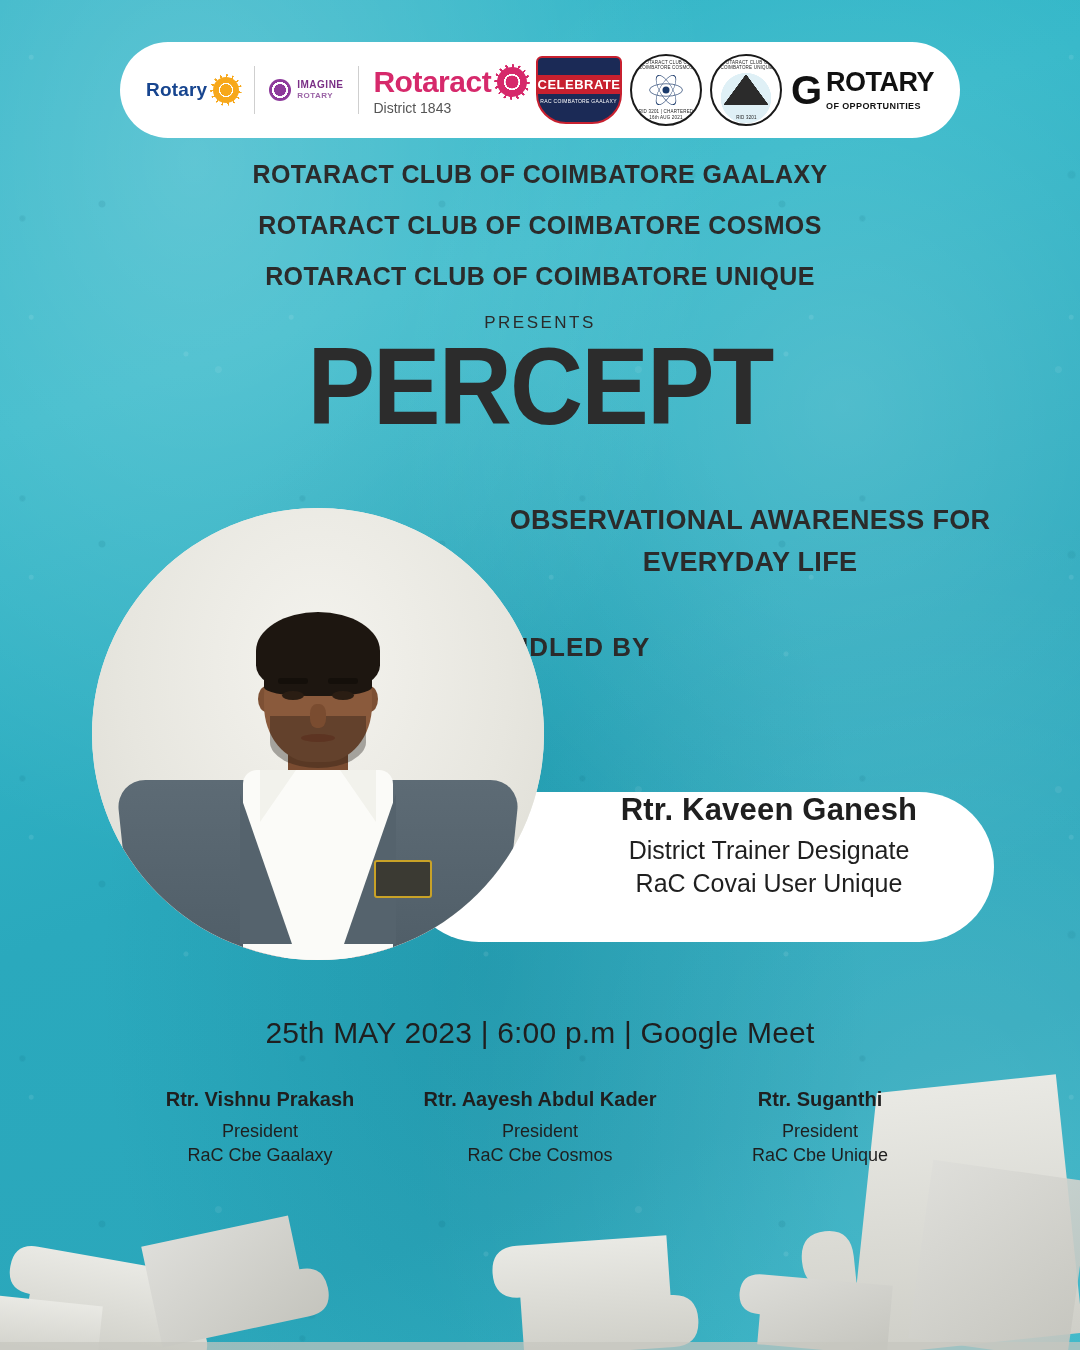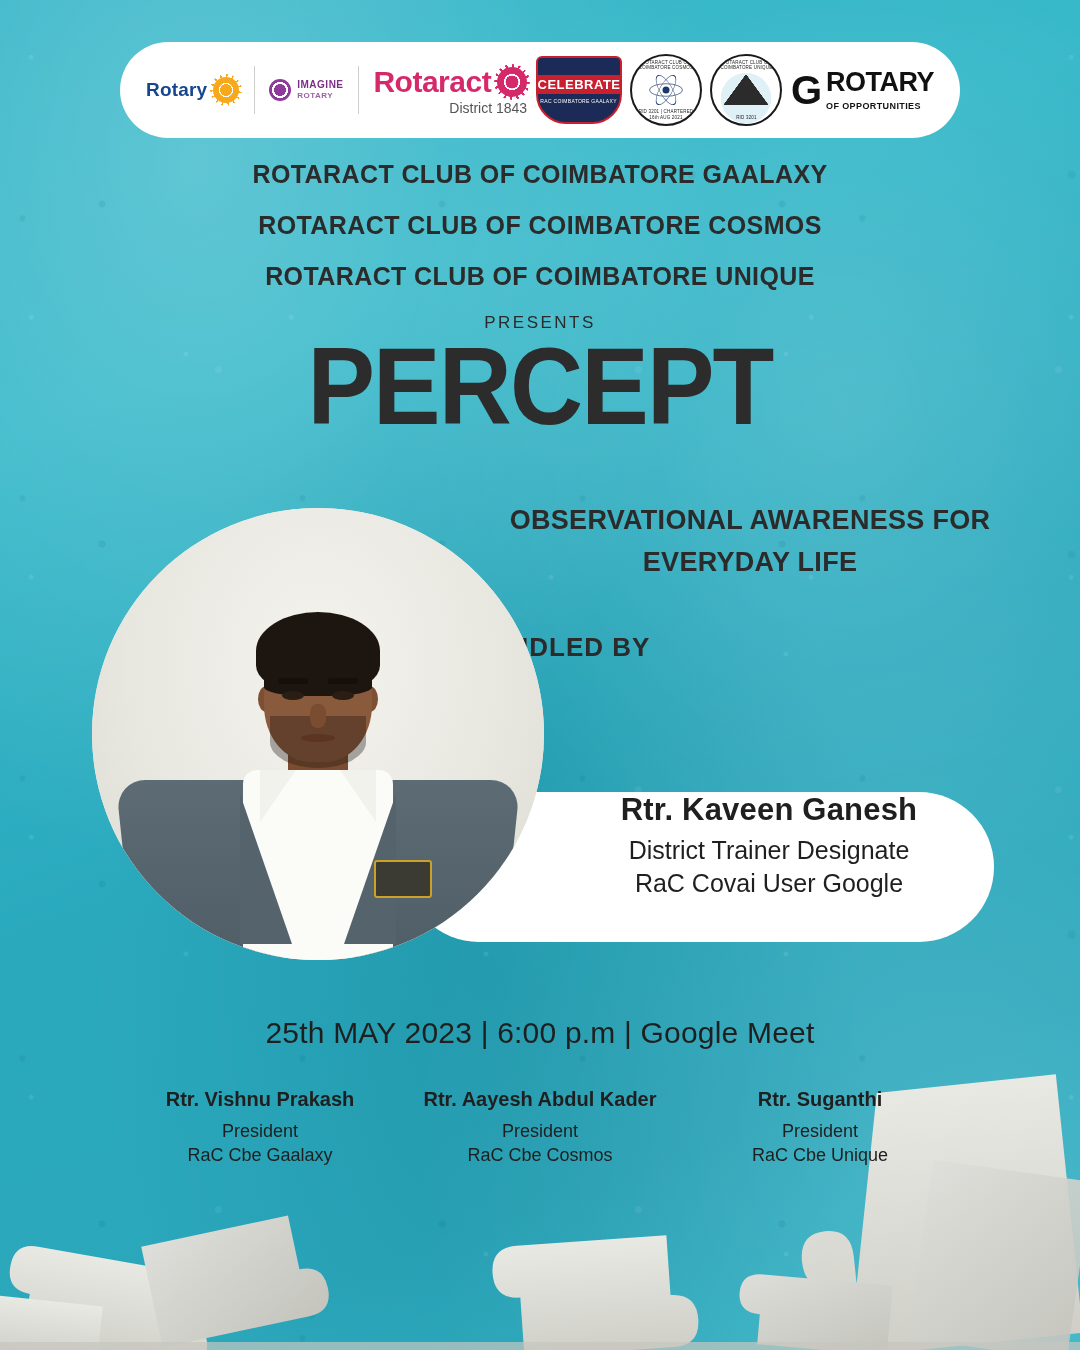--- a/index.html
+++ b/index.html
@@ -136,21 +136,21 @@
   }
   .imagine-bar {
     width: 34px;
     height: 3px;
     background: #18a99a;
     margin-top: 2px;
   }
   .rotaract-logo {
     display: flex;
     flex-direction: column;
-    align-items: flex-end;
+    align-items: flex-start;
   }
   .rotaract-top {
     display: flex;
     align-items: center;
     gap: 6px;
   }
   .rotaract-word {
     font-size: 30px;
     font-weight: bold;
     color: #d6296b;
@@ -739,21 +739,21 @@
       <div class="ph-eye-l"></div>
       <div class="ph-eye-r"></div>
       <div class="ph-nose"></div>
       <div class="ph-mouth"></div>
     </div>
   </div>
 
   <div class="speaker-pill">
     <div class="speaker-name">Rtr. Kaveen Ganesh</div>
     <div class="speaker-role">District Trainer Designate</div>
-    <div class="speaker-role" style="margin-top:0">RaC Covai User Google</div>
+    <div class="speaker-role" style="margin-top:0">RaC Covai User Unique</div>
   </div>
 
   <div class="date-line">25th MAY 2023 | 6:00 p.m | Google Meet</div>
 
   <div class="officers">
     <div class="officer">
       <div class="name">Rtr. Vishnu Prakash</div>
       <div class="pos">President</div>
       <div class="club">RaC Cbe Gaalaxy</div>
     </div>

